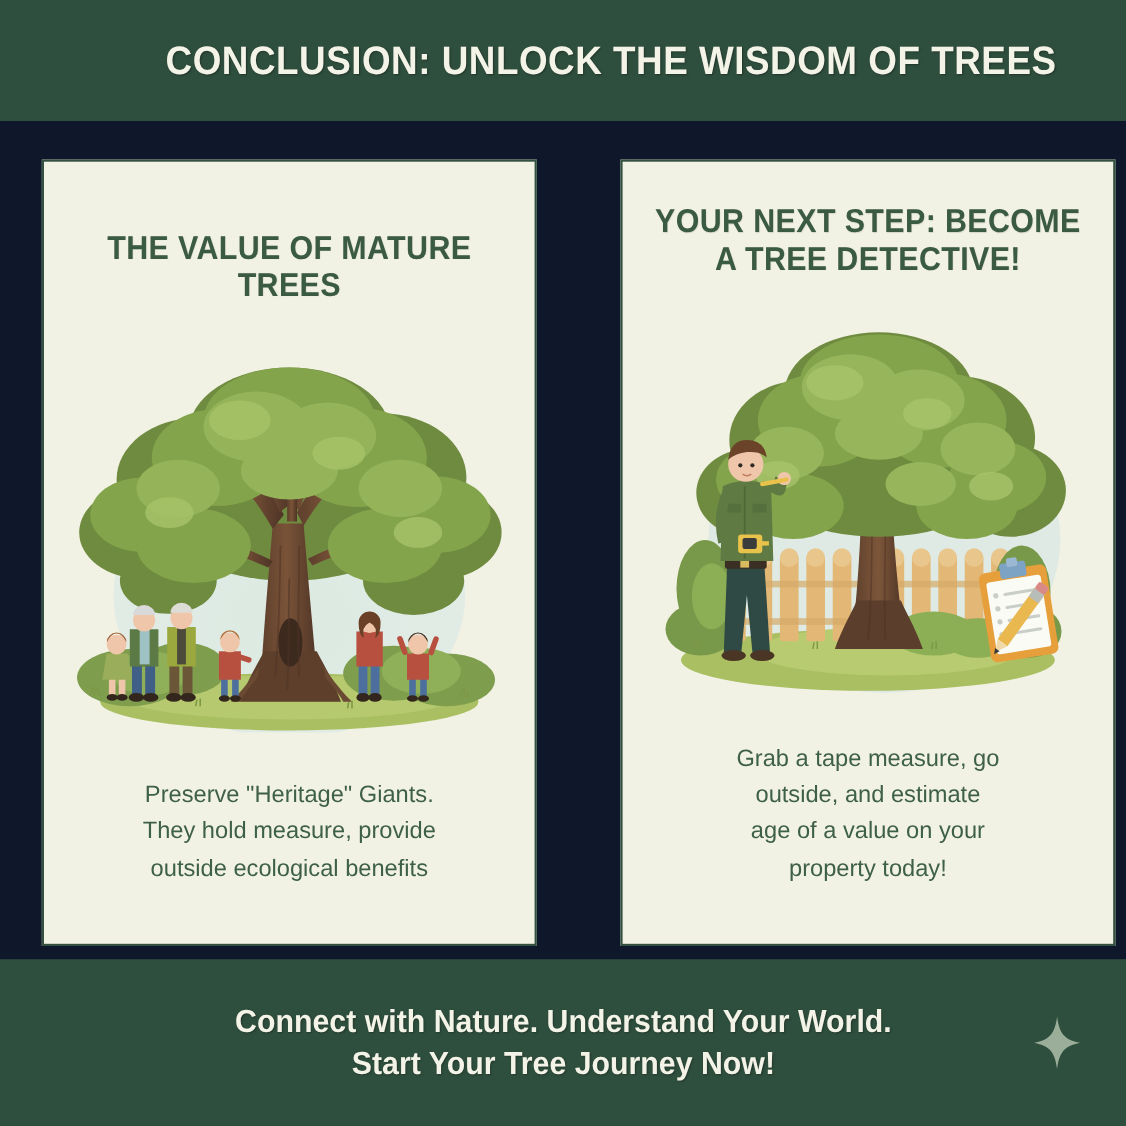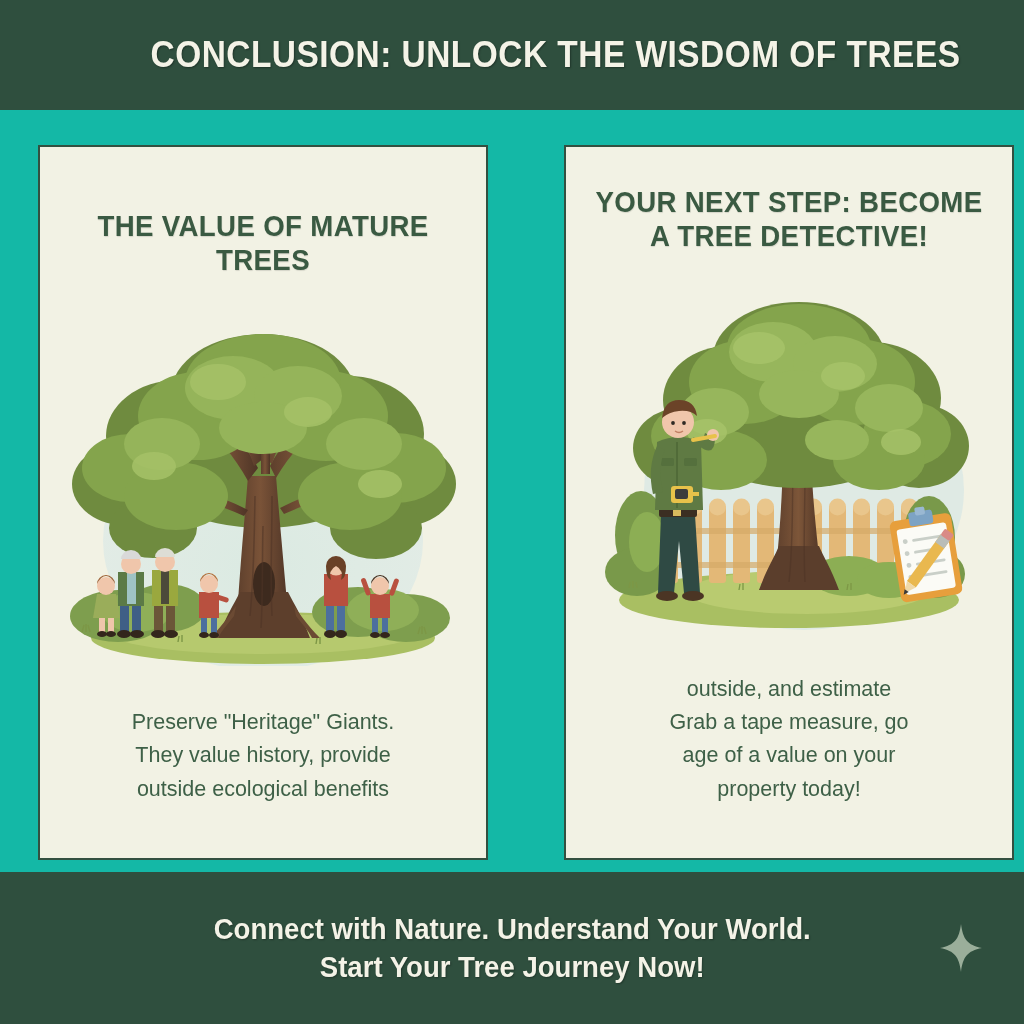--- a/index.html
+++ b/index.html
@@ -48,21 +48,21 @@
     white-space: nowrap;
   }
 
   
   .main {
     position: absolute;
     left: 0;
     top: 110px;
     width: 1024px;
     height: 782px;
-    background: #14b8a6;
+    background: #0f172a;
   }
   .card {
     position: absolute;
     top: 35px;
     width: 450px;
     height: 715px;
     border: 2px solid #335040;
     background: #f2f2e4;
     box-sizing: border-box;
     display: flex;
@@ -311,21 +311,21 @@
             <path d="M24 316 l2 -7 M28 316 l0 -8 M32 316 l-2 -7"></path>
             <path d="M360 318 l2 -7 M364 318 l0 -8 M368 318 l-2 -7"></path>
             <path d="M120 326 l1 -6 M124 326 l0 -7"></path>
             <path d="M258 328 l1 -6 M262 328 l0 -7"></path>
           </g>
         </svg>
       </div>
 
       <div class="card-body">
         <span class="line">Preserve "Heritage" Giants.</span>
-        <span class="line">They value history, provide</span>
+        <span class="line">They hold measure, provide</span>
         <span class="line">outside ecological benefits</span>
       </div>
     </div>
 
     <div class="card card-right">
       <div class="card-title">
         <span class="line">YOUR NEXT STEP:</span>
         <span class="line">BECOME A TREE DETECTIVE!</span>
       </div>
 
@@ -493,22 +493,22 @@
 
           <g stroke="#7d9746" stroke-width="1.3" fill="none">
             <path d="M40 298 l1 -6 M44 298 l0 -7 M48 298 l-1 -6"></path>
             <path d="M150 300 l1 -6 M154 300 l0 -7"></path>
             <path d="M258 300 l1 -6 M262 300 l0 -7"></path>
           </g>
         </svg>
       </div>
 
       <div class="card-body">
+        <span class="line">Grab a tape measure, go</span>
         <span class="line">outside, and estimate</span>
-        <span class="line">Grab a tape measure, go</span>
         <span class="line">age of a value on your</span>
         <span class="line">property today!</span>
       </div>
     </div>
   </div>
 
   <div class="footer-band">
     <div class="footer-text">
       <span class="line">Connect with Nature. Understand Your World.</span>
       <span class="line">Start Your Tree Journey Now!</span>

